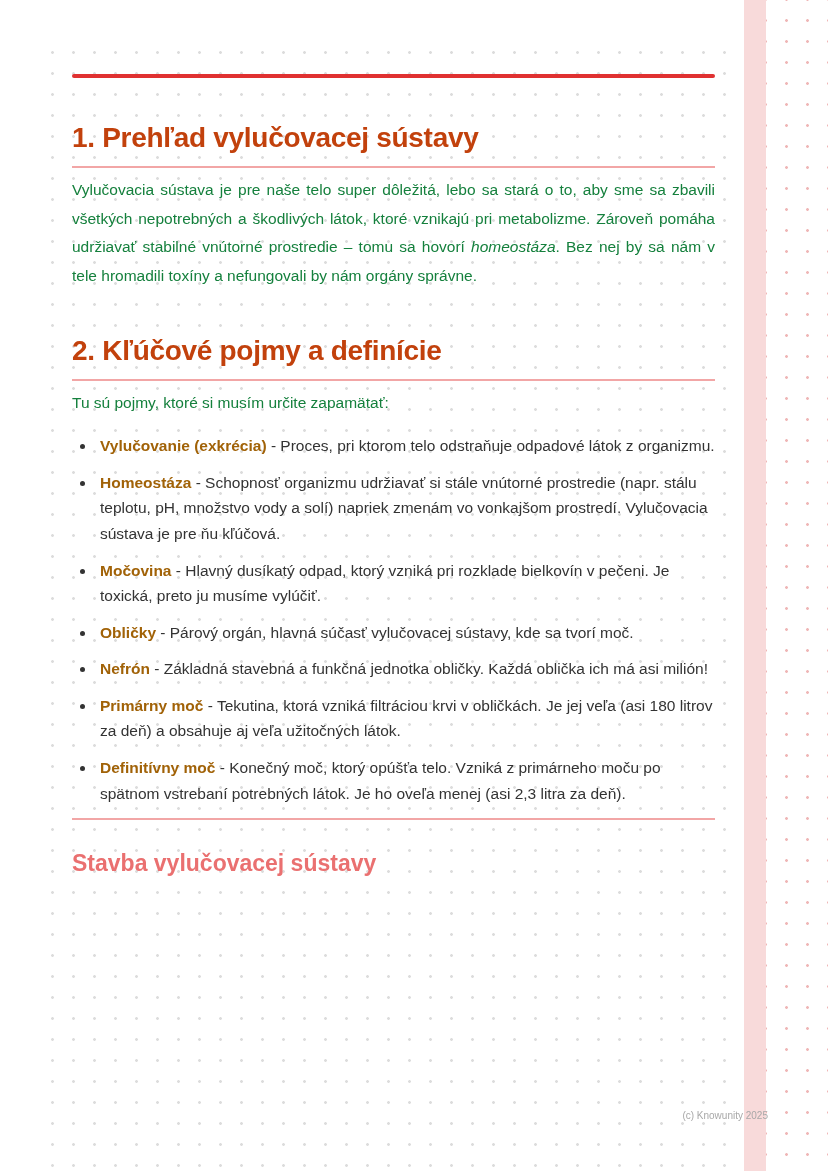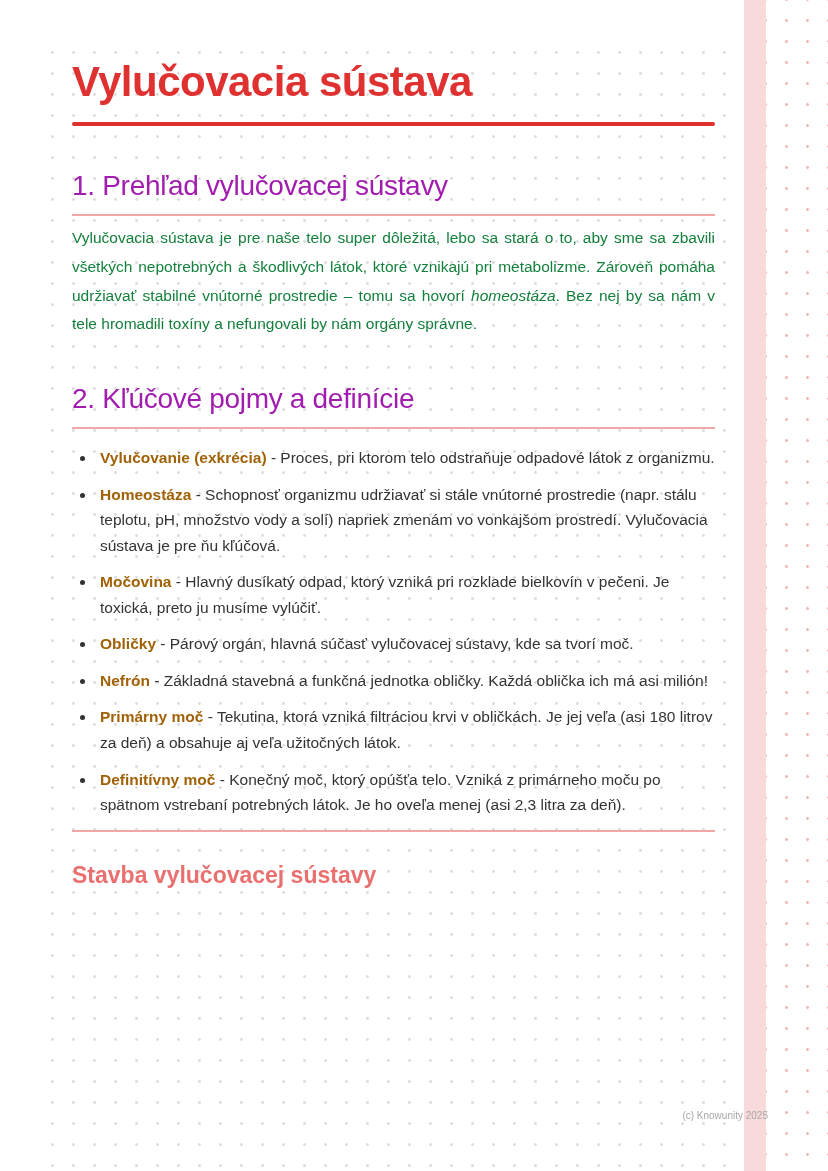--- a/index.html
+++ b/index.html
@@ -48,22 +48,22 @@
   }
   .title-rule {
     height: 4px;
     background: #e03131;
     border: none;
     border-radius: 2px;
     margin-top: 16px;
   }
   h2 {
     font-size: 28px;
-    font-weight: normal;
-    color: #a21caf;
+    font-weight: bold;
+    color: #c2410c;
     margin-top: 44px;
     letter-spacing: -0.3px;
   }
   h2.mt-lg { margin-top: 56px; }
   .h2-rule {
     height: 2px;
     background: #f2a6a6;
     border: none;
     margin-top: 12px;
   }
@@ -105,29 +105,29 @@
 </style>
 </head>
 <body>
 
 <div class="dot-layer"></div>
 <div class="pink-stripe"></div>
 <div class="pink-dot-area"></div>
 
 <div class="content">
 
-  <h1>Vylučovacia sústava</h1>
   <div class="title-rule"></div>
 
   <h2>1. Prehľad vylučovacej sústavy</h2>
   <div class="h2-rule"></div>
   <p class="body justify"><span>Vylučovacia sústava je pre naše telo super dôležitá, lebo sa stará o to, aby sme sa zbavili všetkých nepotrebných a škodlivých látok, ktoré vznikajú pri metabolizme. Zároveň pomáha udržiavať stabilné vnútorné prostredie – tomu sa hovorí </span><em>homeostáza</em><span>. Bez nej by sa nám v tele hromadili toxíny a nefungovali by nám orgány správne.</span></p>
 
   <h2>2. Kľúčové pojmy a definície</h2>
   <div class="h2-rule"></div>
+  <p class="body">Tu sú pojmy, ktoré si musím určite zapamätať:</p>
 
   <ul class="terms">
     <li><strong>Vylučovanie (exkrécia)</strong> <span>- Proces, pri ktorom telo odstraňuje odpadové látok z organizmu.</span></li>
     <li><strong>Homeostáza</strong> <span>- Schopnosť organizmu udržiavať si stále vnútorné prostredie (napr. stálu teplotu, pH, množstvo vody a solí) napriek zmenám vo vonkajšom prostredí. Vylučovacia sústava je pre ňu kľúčová.</span></li>
     <li><strong>Močovina</strong> <span>- Hlavný dusíkatý odpad, ktorý vzniká pri rozklade bielkovín v pečeni. Je toxická, preto ju musíme vylúčiť.</span></li>
     <li><strong>Obličky</strong> <span>- Párový orgán, hlavná súčasť vylučovacej sústavy, kde sa tvorí moč.</span></li>
     <li><strong>Nefrón</strong> <span>- Základná stavebná a funkčná jednotka obličky. Každá oblička ich má asi milión!</span></li>
     <li><strong>Primárny moč</strong> <span>- Tekutina, ktorá vzniká filtráciou krvi v obličkách. Je jej veľa (asi 180 litrov za deň) a obsahuje aj veľa užitočných látok.</span></li>
     <li><strong>Definitívny moč</strong> <span>- Konečný moč, ktorý opúšťa telo. Vzniká z primárneho moču po spätnom vstrebaní potrebných látok. Je ho oveľa menej (asi 2,3 litra za deň).</span></li>
   </ul>

